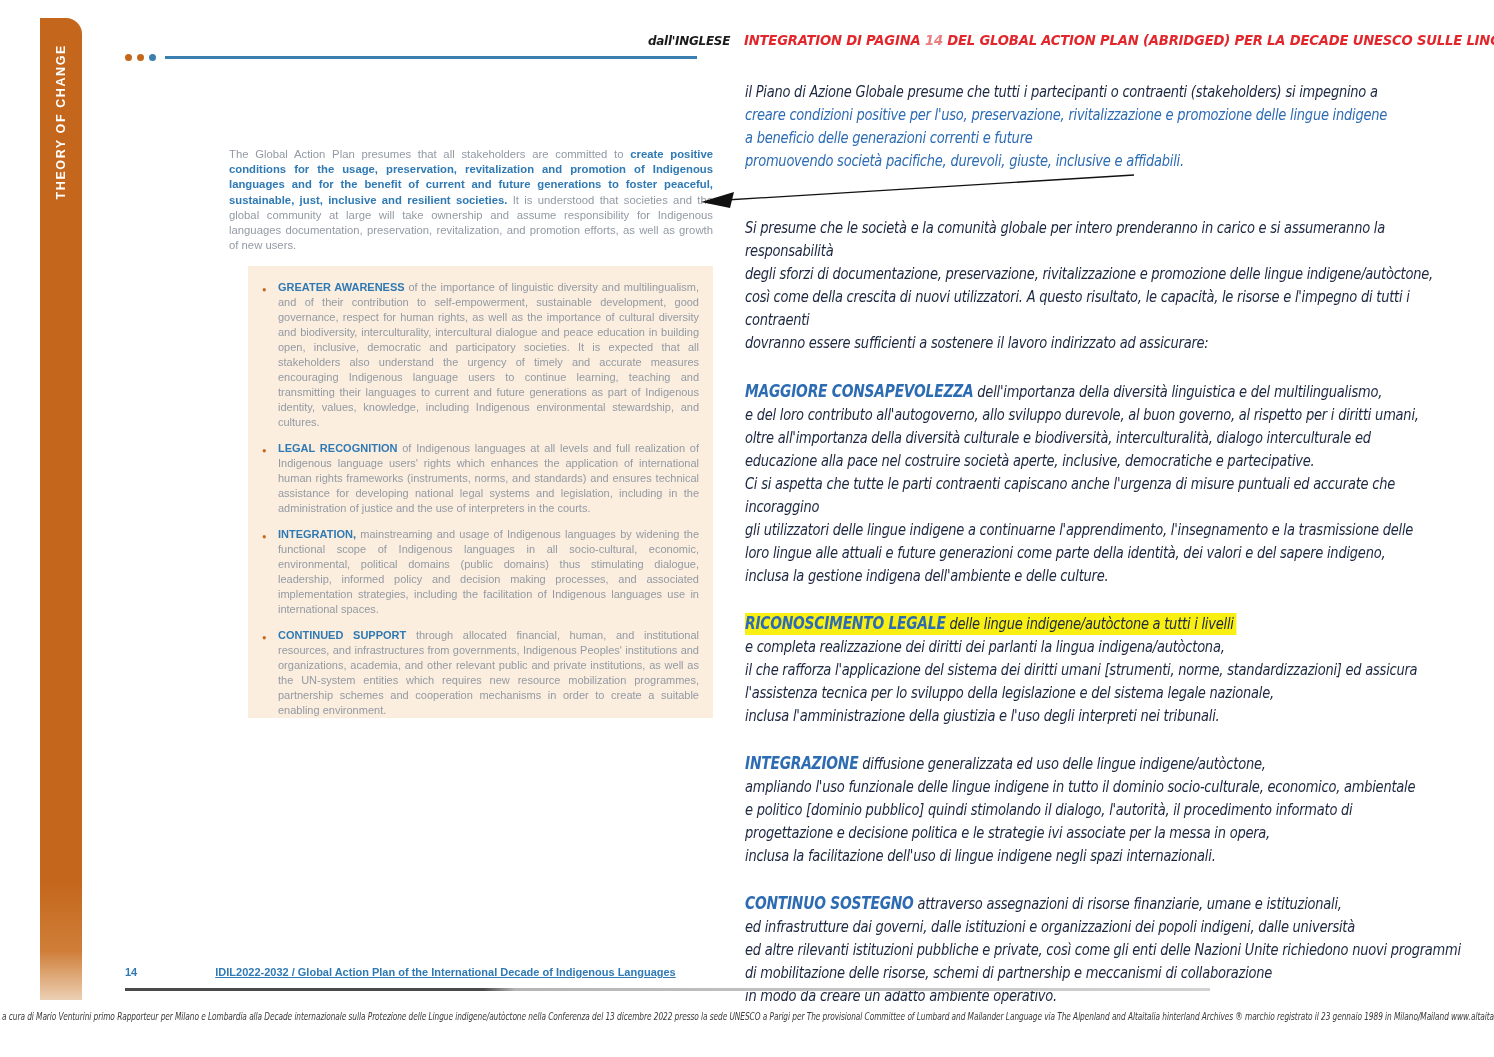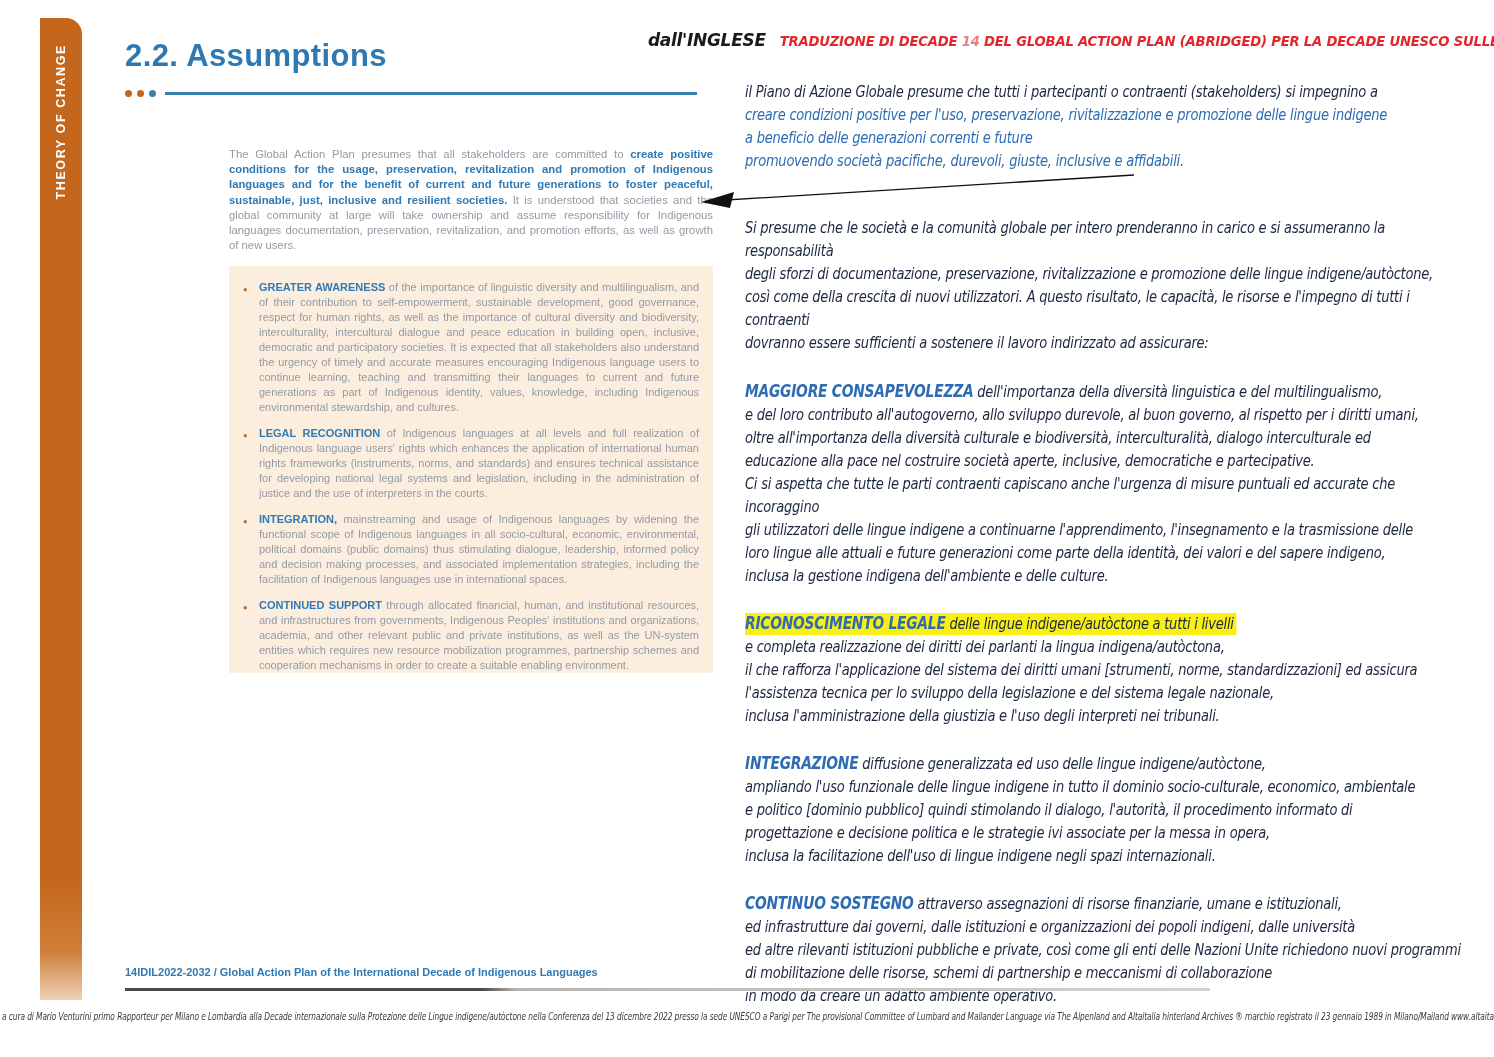--- a/index.html
+++ b/index.html
@@ -20,88 +20,87 @@
   .title-rule{margin-top:16px;display:flex;align-items:center;}
   .dot{width:7px;height:7px;border-radius:50%;margin-right:5px;display:inline-block;}
   .d-orange{background:#c4671c;}
   .d-blue{background:#3a7fb0;}
   .rule{flex:1;height:3px;background:#3a7fb0;margin-left:4px;}
 
   
   .en-col{position:absolute;left:229px;top:147px;width:484px;}
   .en-p{margin:0 0 10px 0;font-size:11.3px;line-height:15.2px;color:#939aa4;text-align:justify;}
   .en-bold{color:#2f7ab5;font-weight:700;}
-  .en-box{background:#fbeede;list-style:none;margin:13px 0 0 0;padding:14px 14px 0 30px;}
+  .en-box{background:#fbeede;list-style:none;margin:13px 0 0 19px;padding:14px 14px 0 30px;}
   .en-box li{position:relative;margin:0 0 11px 0;font-size:11px;line-height:15px;
     color:#939aa4;text-align:justify;}
   .en-box li::before{content:"\25CF";color:#c4671c;position:absolute;left:-16px;top:2px;font-size:7.5px;}
   .b-head{color:#2f7ab5;font-weight:700;}
 
   
   .tr-head{position:absolute;left:648px;top:30px;width:840px;white-space:nowrap;
     font-family:"DejaVu Sans",sans-serif;font-style:italic;}
-  .from-label{font-weight:700;font-size:17px;color:#1a1a1a;margin-right:14px;letter-spacing:-.3px;}
+  .from-label{font-weight:700;font-size:12px;color:#1a1a1a;margin-right:14px;letter-spacing:-.3px;}
   .red-title{font-weight:700;font-size:13.2px;color:#e2262b;letter-spacing:-.2px;}
   .red-num{color:#ea7d7d;}
 
   
   .it-col{position:absolute;left:745px;top:80px;width:920px;
     transform:scaleX(0.79);transform-origin:left top;
     font-family:"DejaVu Sans",sans-serif;font-style:italic;font-size:16.5px;line-height:23px;
     color:#1c2740;letter-spacing:-.3px;}
   .pre{white-space:pre-line;}
   .it-blue{color:#2d6cb3;}
   .it-head{color:#2d6cb3;font-weight:700;font-size:17.5px;}
   .arrow-spacer{height:44px;}
   .it-para2{margin-bottom:26px;}
   .it-section{margin-bottom:25px;}
   .hl{background:#f9ef12;padding:1px 3px 2px 0;}
 
   .arrow-svg{position:absolute;left:698px;top:168px;width:440px;height:46px;}
 
   
   .footer{position:absolute;left:125px;top:966px;color:#2f7ab5;font-size:11px;font-weight:700;}
-  .footer .ft{}
+  .footer .ft{margin-left:78px;text-decoration:underline;}
   .bottom-rule{position:absolute;left:125px;top:988px;width:1085px;height:3px;
     background:linear-gradient(to right,#4a4a4a 0%,#4a4a4a 33%,#b5b5b5 36%,#d2d2d2 100%);}
   .bottom-note{position:absolute;left:2px;top:1010px;white-space:nowrap;
     font-family:"DejaVu Sans",sans-serif;font-style:italic;font-size:10.6px;color:#383838;
     transform:scaleX(0.70);transform-origin:left top;letter-spacing:-.1px;}
 </style>
 </head>
 <body>
 
 <div class="page">
 
   <div class="sidebar">
     <span class="sidebar-label">THEORY OF CHANGE</span>
   </div>
 
   <div class="title-wrap">
-    <h1>2.2. Assumptions</h1>
     <div class="title-rule">
       <span class="dot d-orange"></span>
       <span class="dot d-orange"></span>
       <span class="dot d-blue"></span>
       <span class="rule"></span>
     </div>
   </div>
 
   <div class="en-col">
     <p class="en-p"><span>The Global Action Plan presumes that all stakeholders are committed to </span><span class="en-bold">create positive conditions for the usage, preservation, revitalization and promotion of Indigenous languages and for the benefit of current and future generations to foster peaceful, sustainable, just, inclusive and resilient societies.</span><span> It is understood that societies and the global community at large will take ownership and assume responsibility for Indigenous languages documentation, preservation, revitalization, and promotion efforts, as well as growth of new users.</span></p>
     <ul class="en-box">
       <li><span class="b-head">GREATER AWARENESS</span><span> of the importance of linguistic diversity and multilingualism, and of their contribution to self-empowerment, sustainable development, good governance, respect for human rights, as well as the importance of cultural diversity and biodiversity, interculturality, intercultural dialogue and peace education in building open, inclusive, democratic and participatory societies. It is expected that all stakeholders also understand the urgency of timely and accurate measures encouraging Indigenous language users to continue learning, teaching and transmitting their languages to current and future generations as part of Indigenous identity, values, knowledge, including Indigenous environmental stewardship, and cultures.</span></li>
       <li><span class="b-head">LEGAL RECOGNITION</span><span> of Indigenous languages at all levels and full realization of Indigenous language users' rights which enhances the application of international human rights frameworks (instruments, norms, and standards) and ensures technical assistance for developing national legal systems and legislation, including in the administration of justice and the use of interpreters in the courts.</span></li>
       <li><span class="b-head">INTEGRATION,</span><span> mainstreaming and usage of Indigenous languages by widening the functional scope of Indigenous languages in all socio-cultural, economic, environmental, political domains (public domains) thus stimulating dialogue, leadership, informed policy and decision making processes, and associated implementation strategies, including the facilitation of Indigenous languages use in international spaces.</span></li>
       <li><span class="b-head">CONTINUED SUPPORT</span><span> through allocated financial, human, and institutional resources, and infrastructures from governments, Indigenous Peoples' institutions and organizations, academia, and other relevant public and private institutions, as well as the UN-system entities which requires new resource mobilization programmes, partnership schemes and cooperation mechanisms in order to create a suitable enabling environment.</span></li>
     </ul>
   </div>
 
   <div class="tr-head">
-    <span class="from-label">dall'INGLESE</span><span class="red-title"><span>TRADUZIONE DI DECADE </span><span class="red-num">14</span><span> DEL GLOBAL ACTION PLAN (ABRIDGED) PER LA DECADE UNESCO SULLE LINGUE INDIGENE</span></span>
+    <span class="from-label">dall'INGLESE</span><span class="red-title"><span>INTEGRATION DI PAGINA </span><span class="red-num">14</span><span> DEL GLOBAL ACTION PLAN (ABRIDGED) PER LA DECADE UNESCO SULLE LINGUE INDIGENE</span></span>
   </div>
 
   <svg class="arrow-svg" viewBox="0 0 440 46" xmlns="http://www.w3.org/2000/svg">
     <line x1="436" y1="7" x2="28" y2="32" stroke="#111111" stroke-width="1.3"></line>
     <polygon points="3,34 36,24 32,40" fill="#111111"></polygon>
   </svg>
 
   <div class="it-col">
     <div class="it-intro">
       <div>il Piano di Azione Globale presume che tutti i partecipanti o contraenti (stakeholders) si impegnino a</div>

